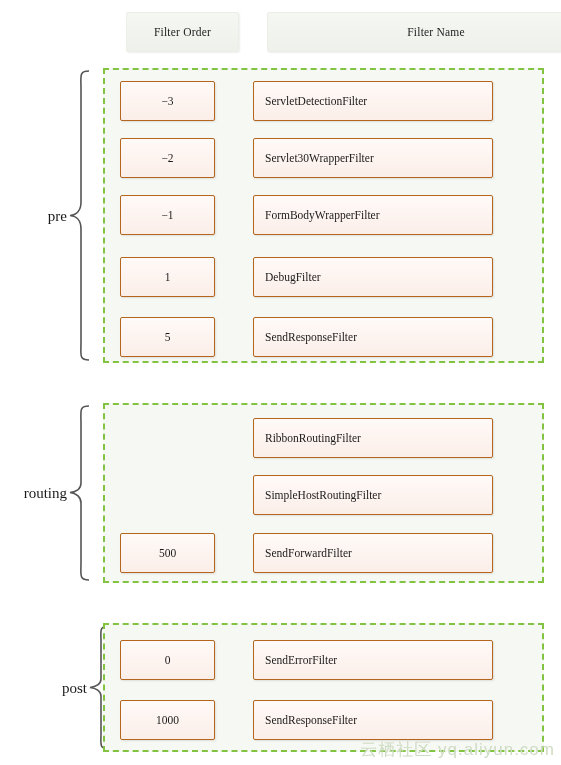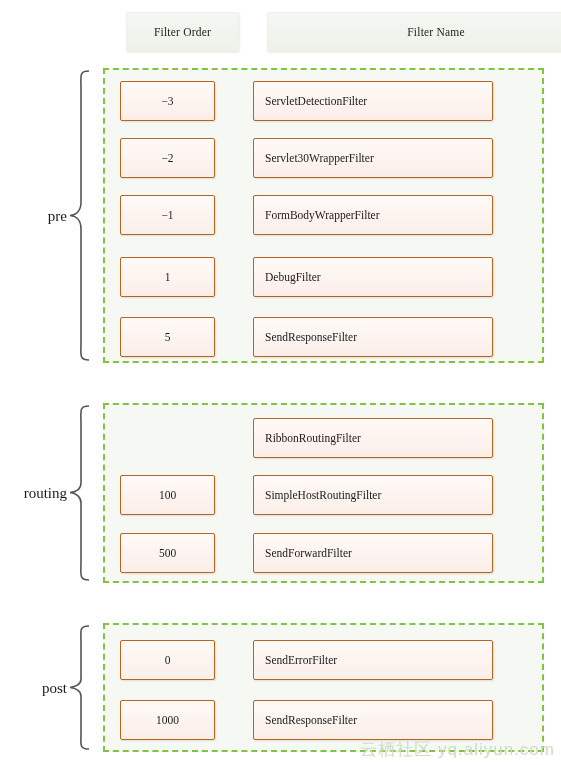--- a/index.html
+++ b/index.html
@@ -77,21 +77,21 @@
   }
   .brace-svg {
     position: absolute;
     right: 10px;
     top: 0;
     height: 100%;
     width: 26px;
   }
   .bw-pre     { top: 68px;  height: 295px; }
   .bw-routing { top: 403px; height: 180px; }
-  .bw-post    { top: 623px; height: 129px; }
+  .bw-post    { top: 623px; height: 129px; padding-left: 20px; }
 
   
   .row {
     position: absolute;
     left: 0;
     width: 100%;
     height: 40px;
   }
   .cell {
     position: absolute;
@@ -175,21 +175,20 @@
     <span class="brace-label">routing</span>
     <svg class="brace-svg" viewBox="0 0 26 180" preserveAspectRatio="none">
       <path d="M22 3 C12 3 14 8 14 20 L14 80 C14 86 9 89 3 89.5 C9 90 14 94 14 100 L14 160 C14 172 12 177 22 177" fill="none" stroke="#555555" stroke-width="1.6" vector-effect="non-scaling-stroke"></path>
     </svg>
   </div>
   <div class="group group-routing">
     <div class="row" style="top:13px">
       <div class="cell cell-name">RibbonRoutingFilter</div>
     </div>
     <div class="row" style="top:70px">
-      <div class="cell cell-order">100</div>
       <div class="cell cell-name">SimpleHostRoutingFilter</div>
     </div>
     <div class="row" style="top:128px">
       <div class="cell cell-order">500</div>
       <div class="cell cell-name">SendForwardFilter</div>
     </div>
   </div>
 
   <div class="brace-wrap bw-post">
     <span class="brace-label">post</span>

